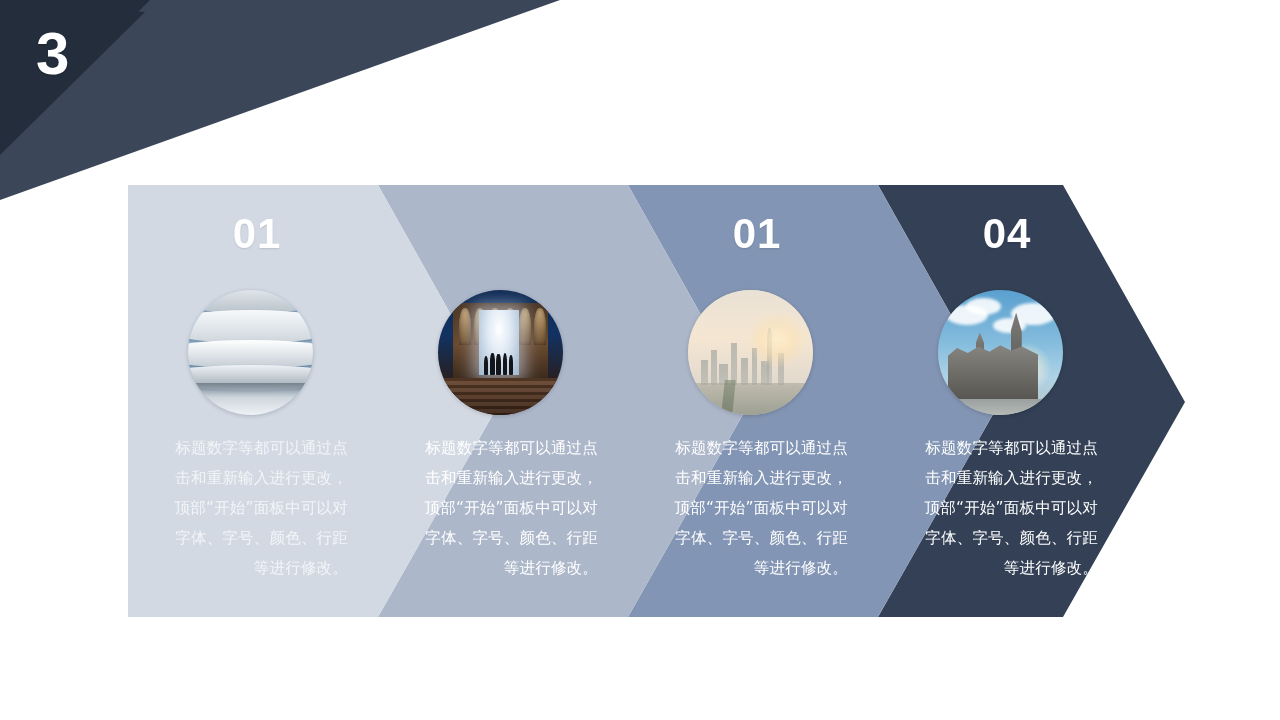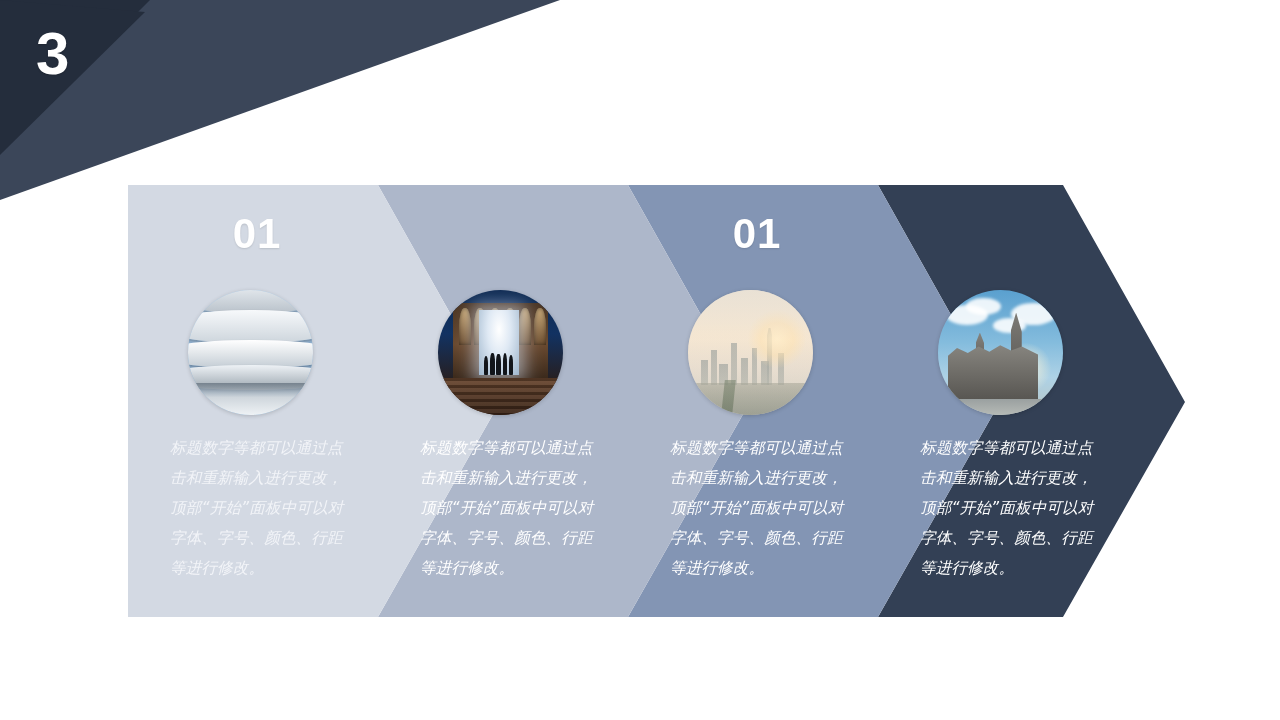--- a/index.html
+++ b/index.html
@@ -114,23 +114,22 @@
 
   .panel-text {
     position: absolute;
     top: 248px;
     left: 42px;
     width: 178px;
     font-size: 15.5px;
     line-height: 30px;
     color: #ffffff;
     font-family: "DejaVu Sans", "Liberation Sans", sans-serif;
-    text-align: left;
+    text-align: right;
     letter-spacing: 0.2px;
-    font-style: italic;
   }
   .panel-1 .panel-text { color: #f2f4f8; }
   .panel-2 .panel-text { color: #ffffff; }
   .panel-3 .panel-text { color: #ffffff; }
   .panel-4 .panel-text { color: #ffffff; }
 
   
 
   
   .ph-arch {
@@ -422,20 +421,21 @@
           <div class="road"></div>
           <div class="sun"></div>
           <div class="sky-haze"></div>
         </div>
       </div>
 
       <div class="panel-text">标题数字等都可以通过点击和重新输入进行更改，顶部“开始”面板中可以对字体、字号、颜色、行距等进行修改。</div>
     </div>
 
     <div class="panel panel-4">
+      <div class="panel-num">04</div>
 
       <div class="panel-photo">
         <div class="ph-inner ph-goth">
           <div class="cloud c1"></div>
           <div class="cloud c2"></div>
           <div class="cloud c3"></div>
           <div class="cloud c4"></div>
           <div class="glow"></div>
           <div class="tower2"></div>
           <div class="spire"></div>

